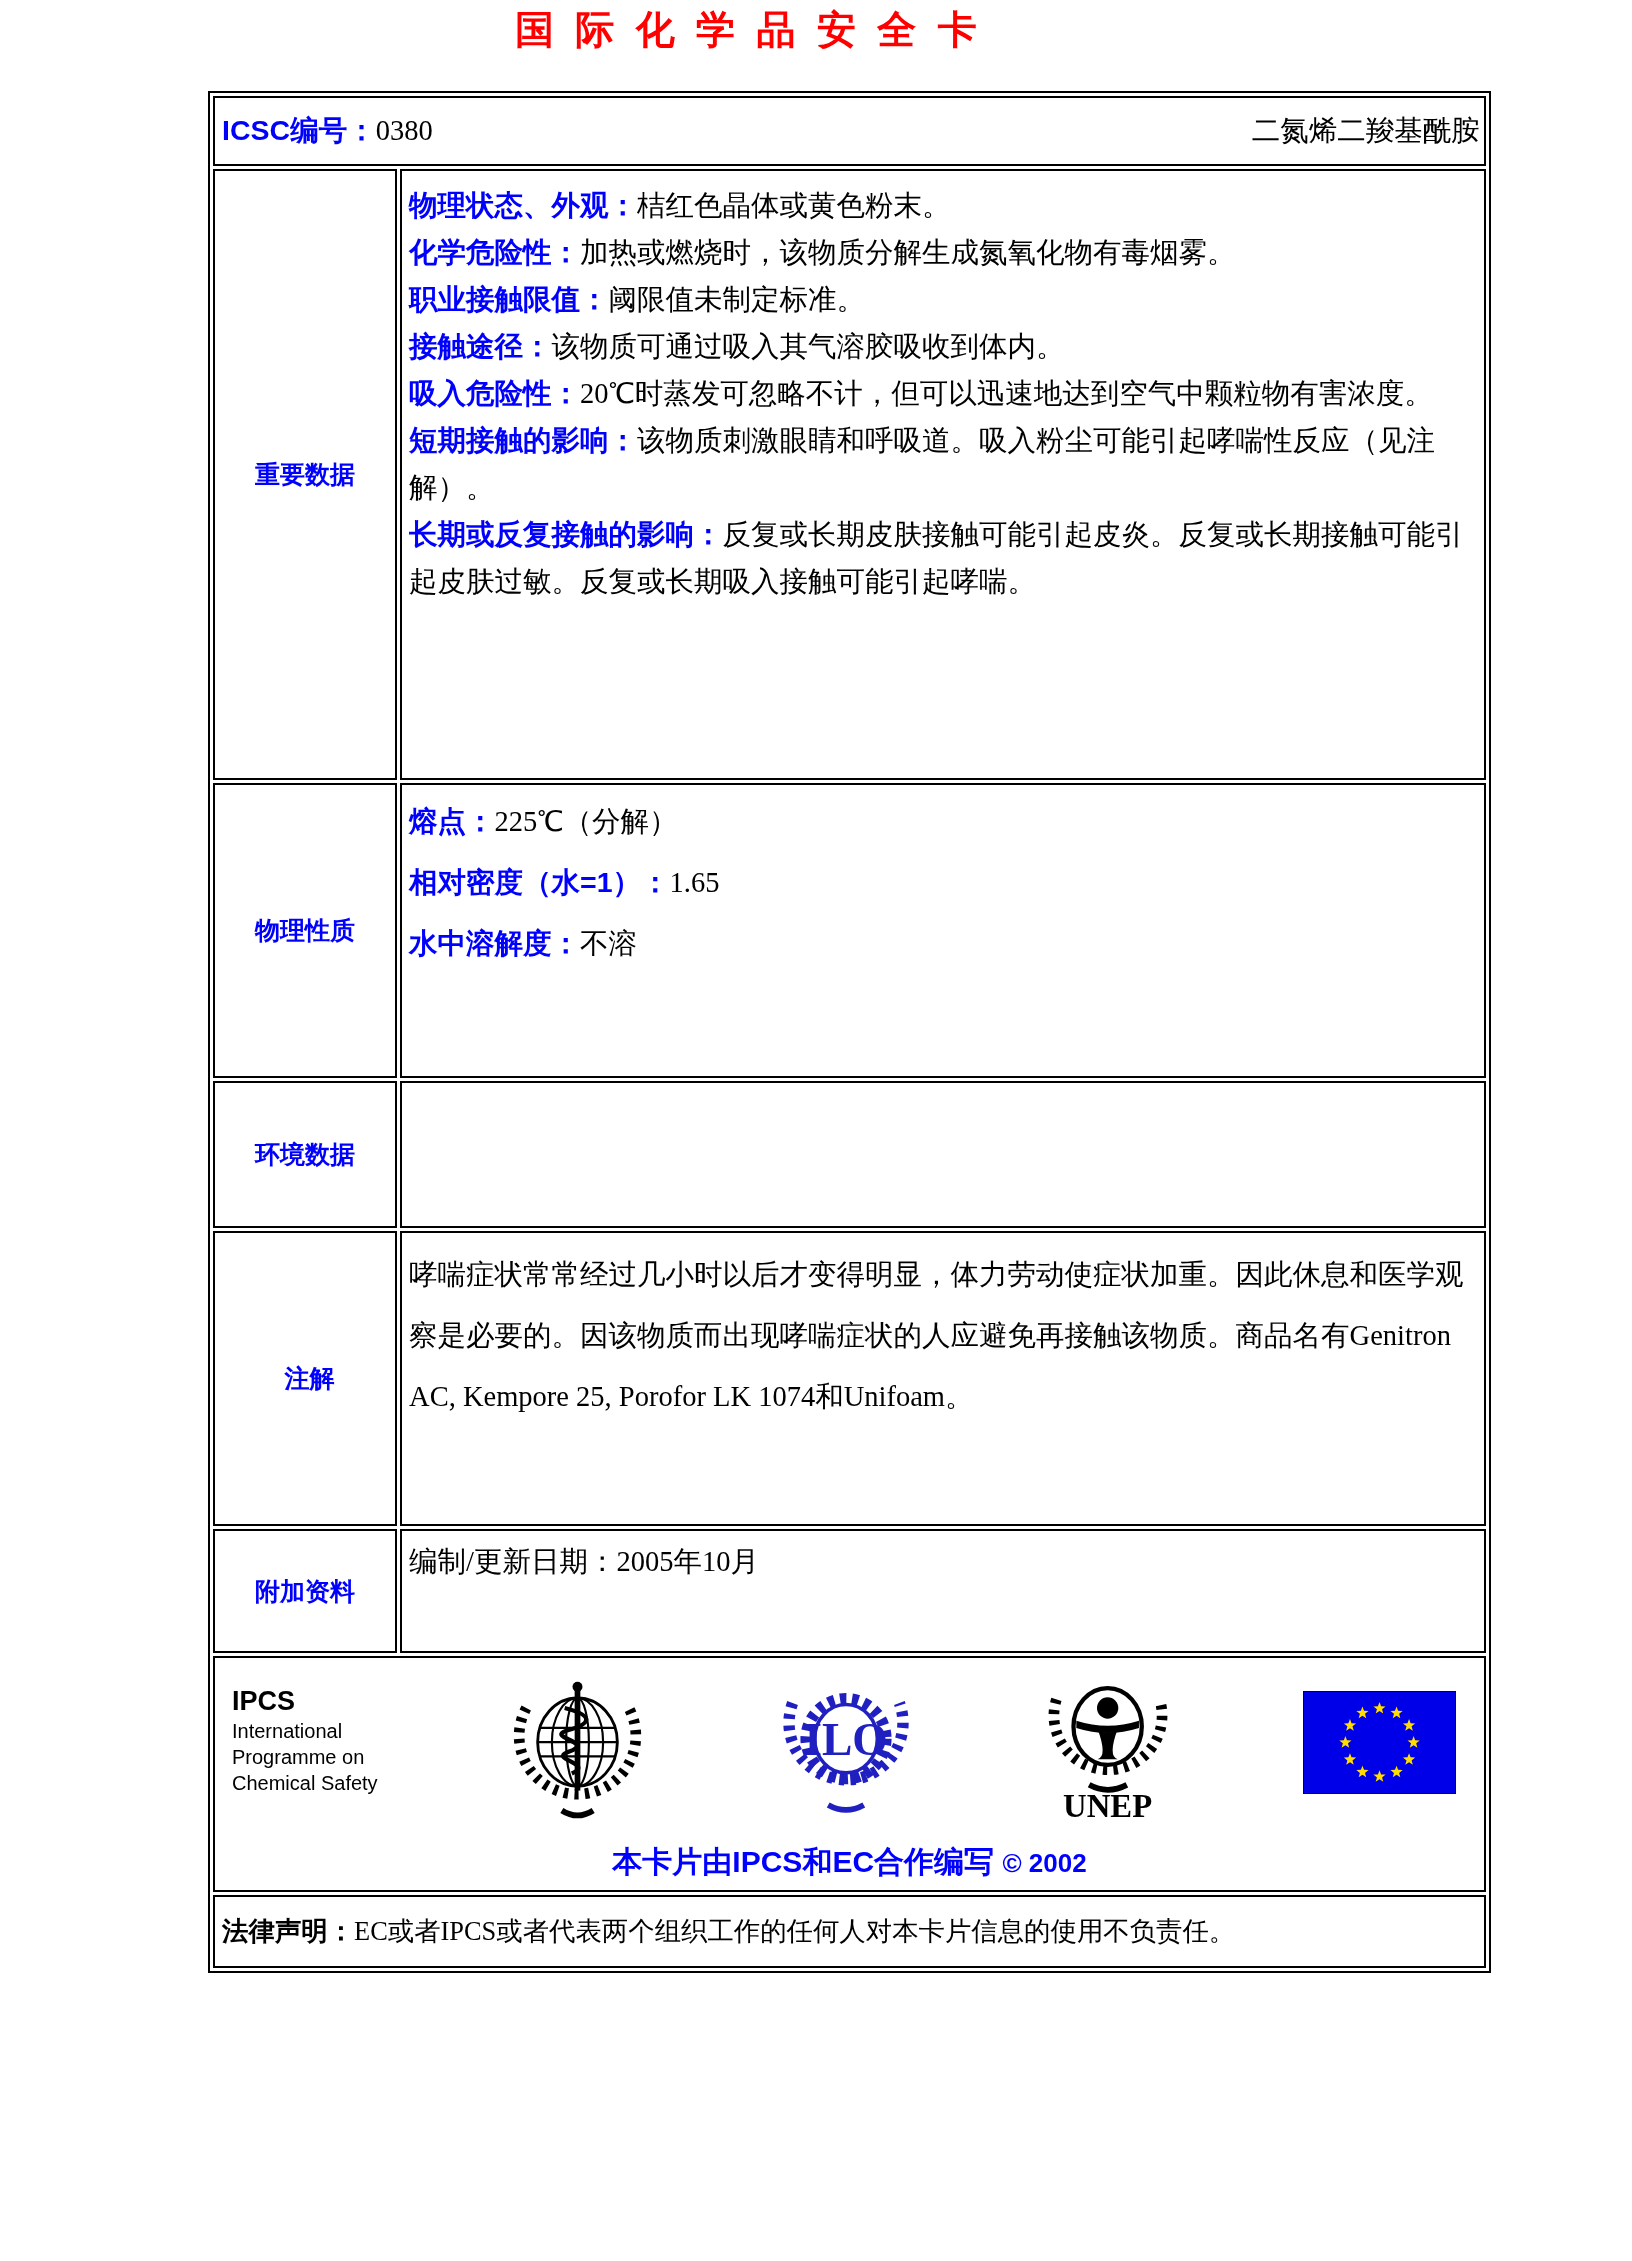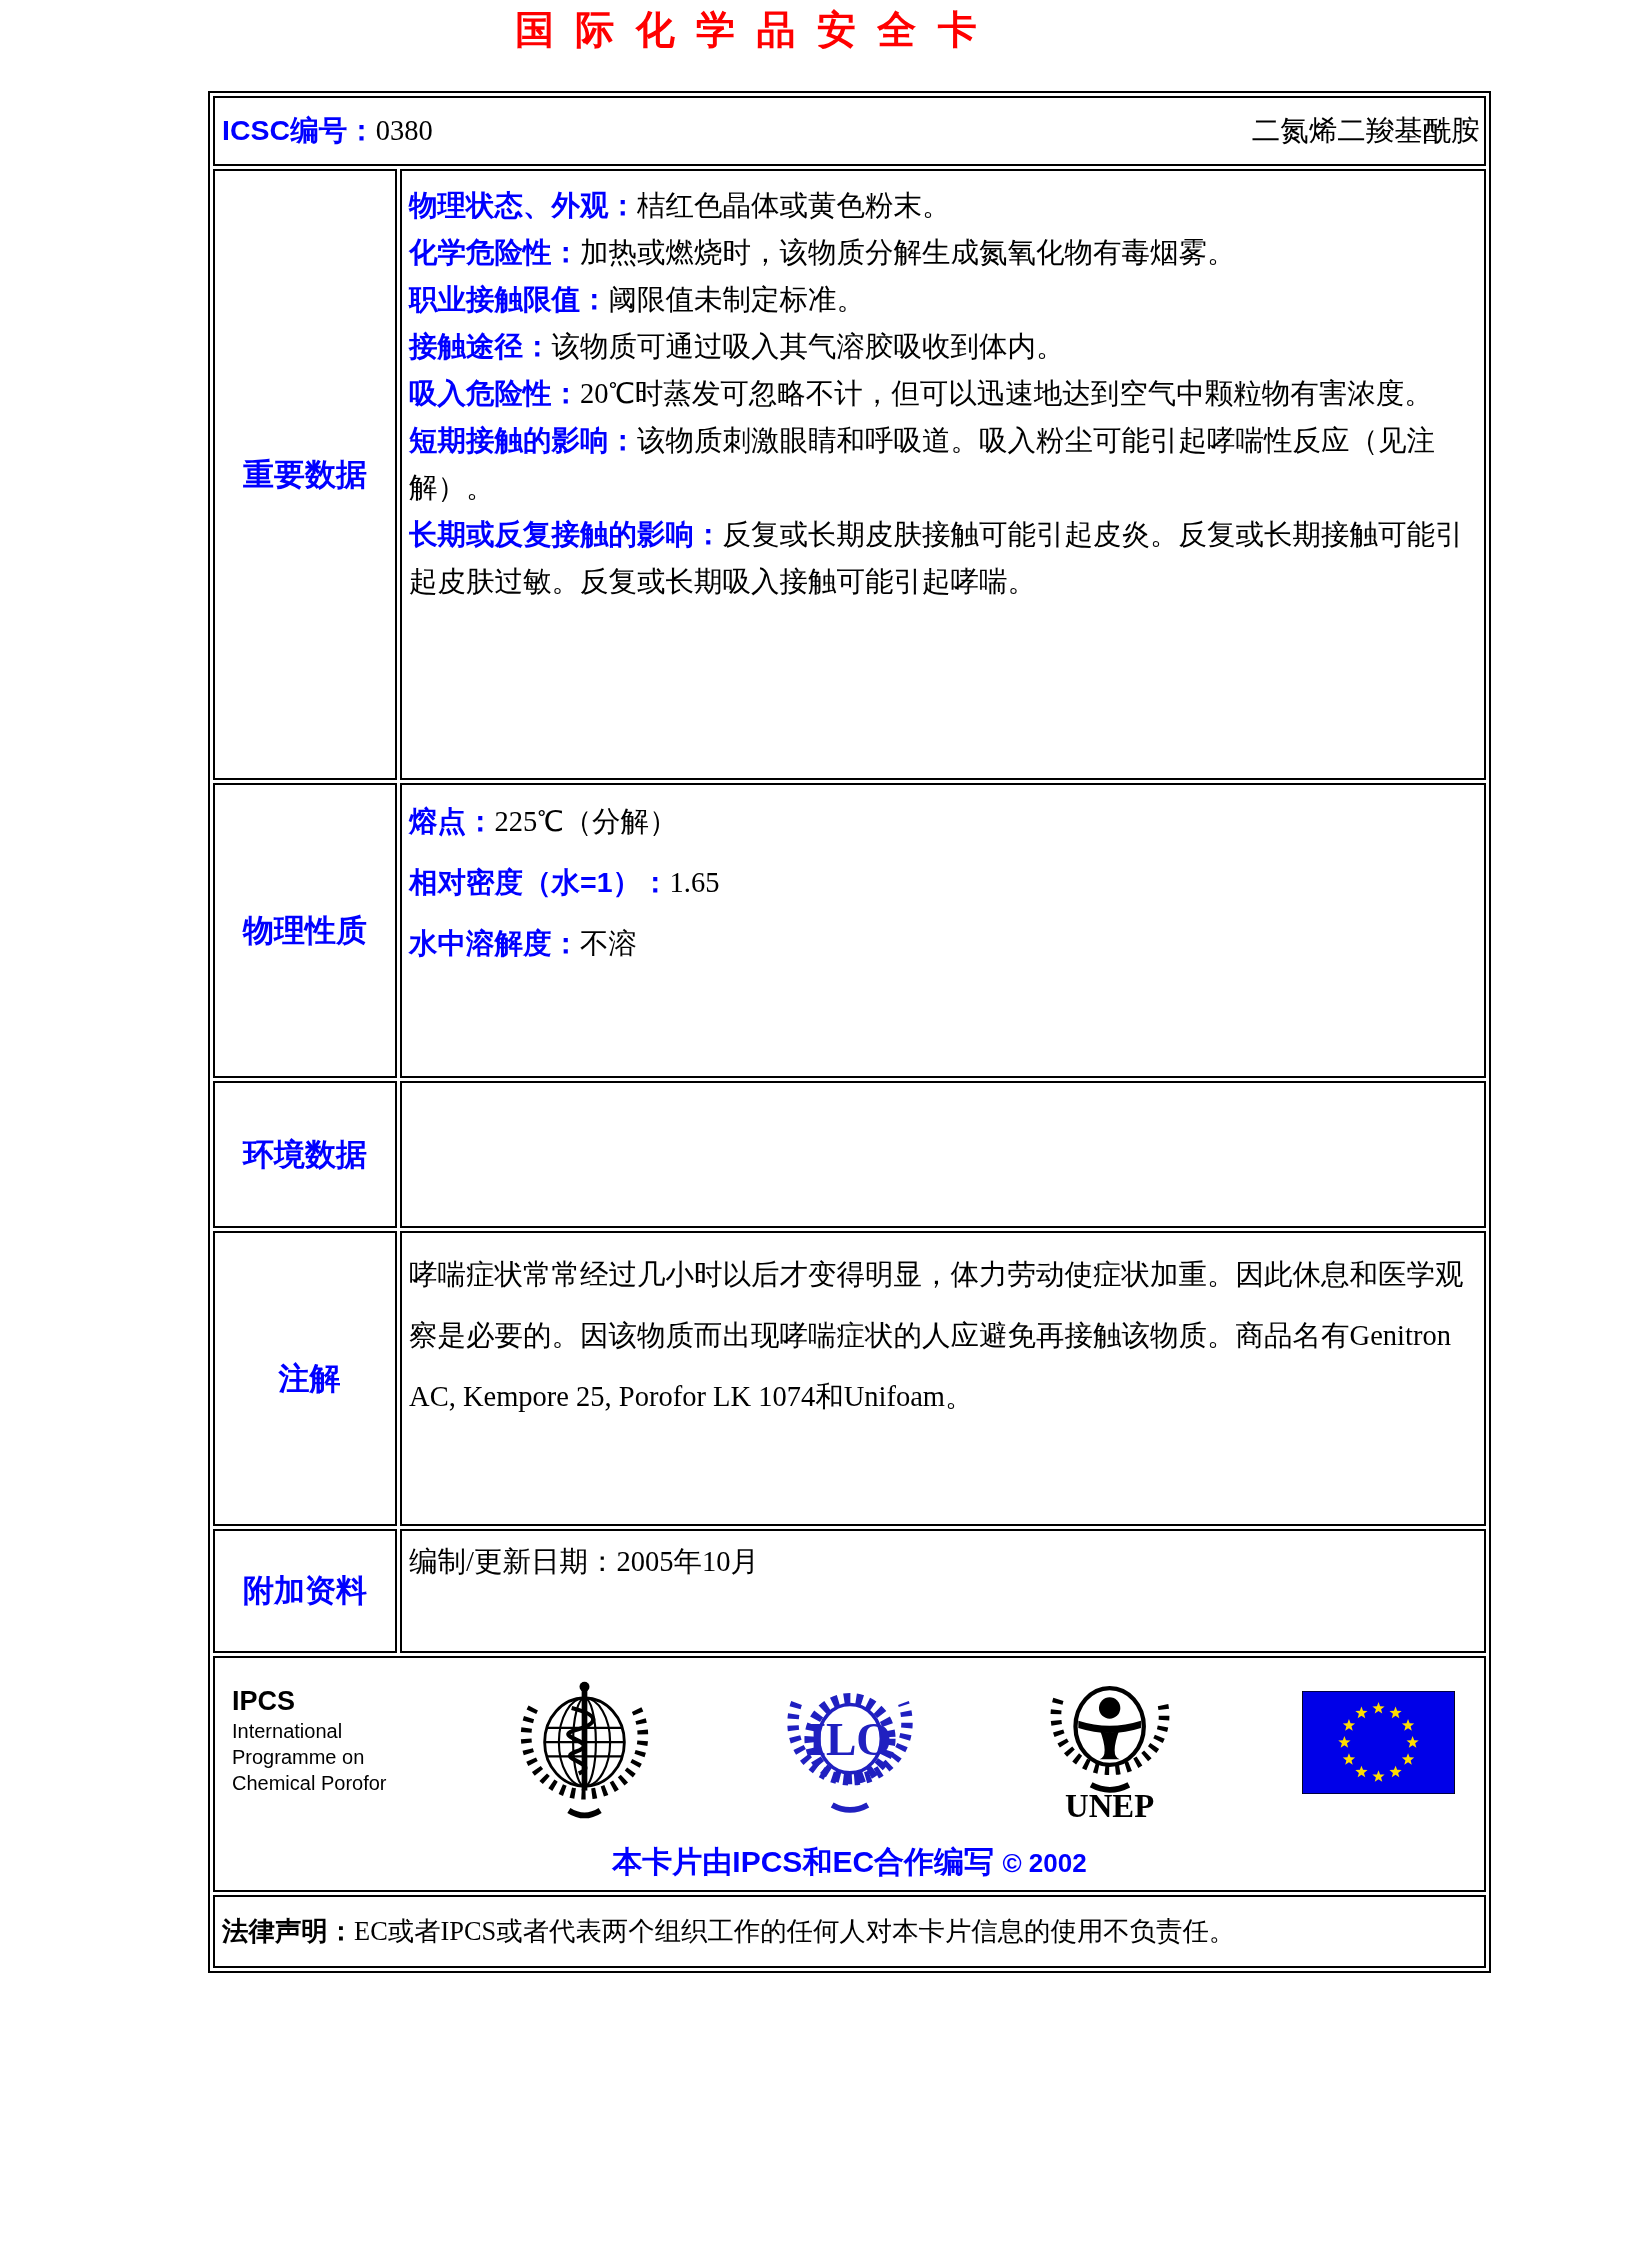--- a/index.html
+++ b/index.html
@@ -24,21 +24,21 @@
     table-layout: fixed;
     border-collapse: separate;
     border-spacing: 3.6px;
     border: 2.9px solid #000;
     background: #fff;
   }
   td { border: 2.1px solid #000; padding: 0; vertical-align: top; background: #fff; }
   td.label-cell {
     vertical-align: middle; text-align: center;
     font-family: "Liberation Sans", sans-serif;
-    font-weight: bold; color: #0000ff; font-size: 31px;
+    font-weight: bold; color: #0000ff; font-size: 25px;
   }
   .hdr-flex {
     display: flex; justify-content: space-between; align-items: center;
     height: 100%; padding: 0 4.3px 0 7.1px; font-size: 28.5px; gap: 16px;
   }
   .lbl {
     color: #0000ff; font-weight: bold;
     font-family: "Liberation Sans", sans-serif;
   }
   .val { color: #000; font-family: "Liberation Serif", serif; }
@@ -139,21 +139,21 @@
     </td>
   </tr>
 
   <tr>
     <td colspan="2" class="logos-cell" style="height:214px;">
       <div class="logos-flex">
         <div class="ipcs-block">
           <div class="ipcs-acronym">IPCS</div>
           <div class="ipcs-line">International</div>
           <div class="ipcs-line">Programme on</div>
-          <div class="ipcs-line">Chemical Porofor</div>
+          <div class="ipcs-line">Chemical Safety</div>
         </div>
 
         <span>
           <svg width="143" height="153" viewBox="0 0 200 215">
             <g fill="none" stroke="#000">
               <path d="M 28 52 A 82 82 0 1 0 172 52" stroke-width="15" stroke-dasharray="6 9"></path>
               <path d="M 78 196 Q 100 210 122 196" stroke-width="8"></path>
               <ellipse cx="100" cy="100" rx="56" ry="62" stroke-width="4"></ellipse>
               <ellipse cx="100" cy="100" rx="36" ry="62" stroke-width="3"></ellipse>
               <ellipse cx="100" cy="100" rx="16" ry="62" stroke-width="3"></ellipse>

